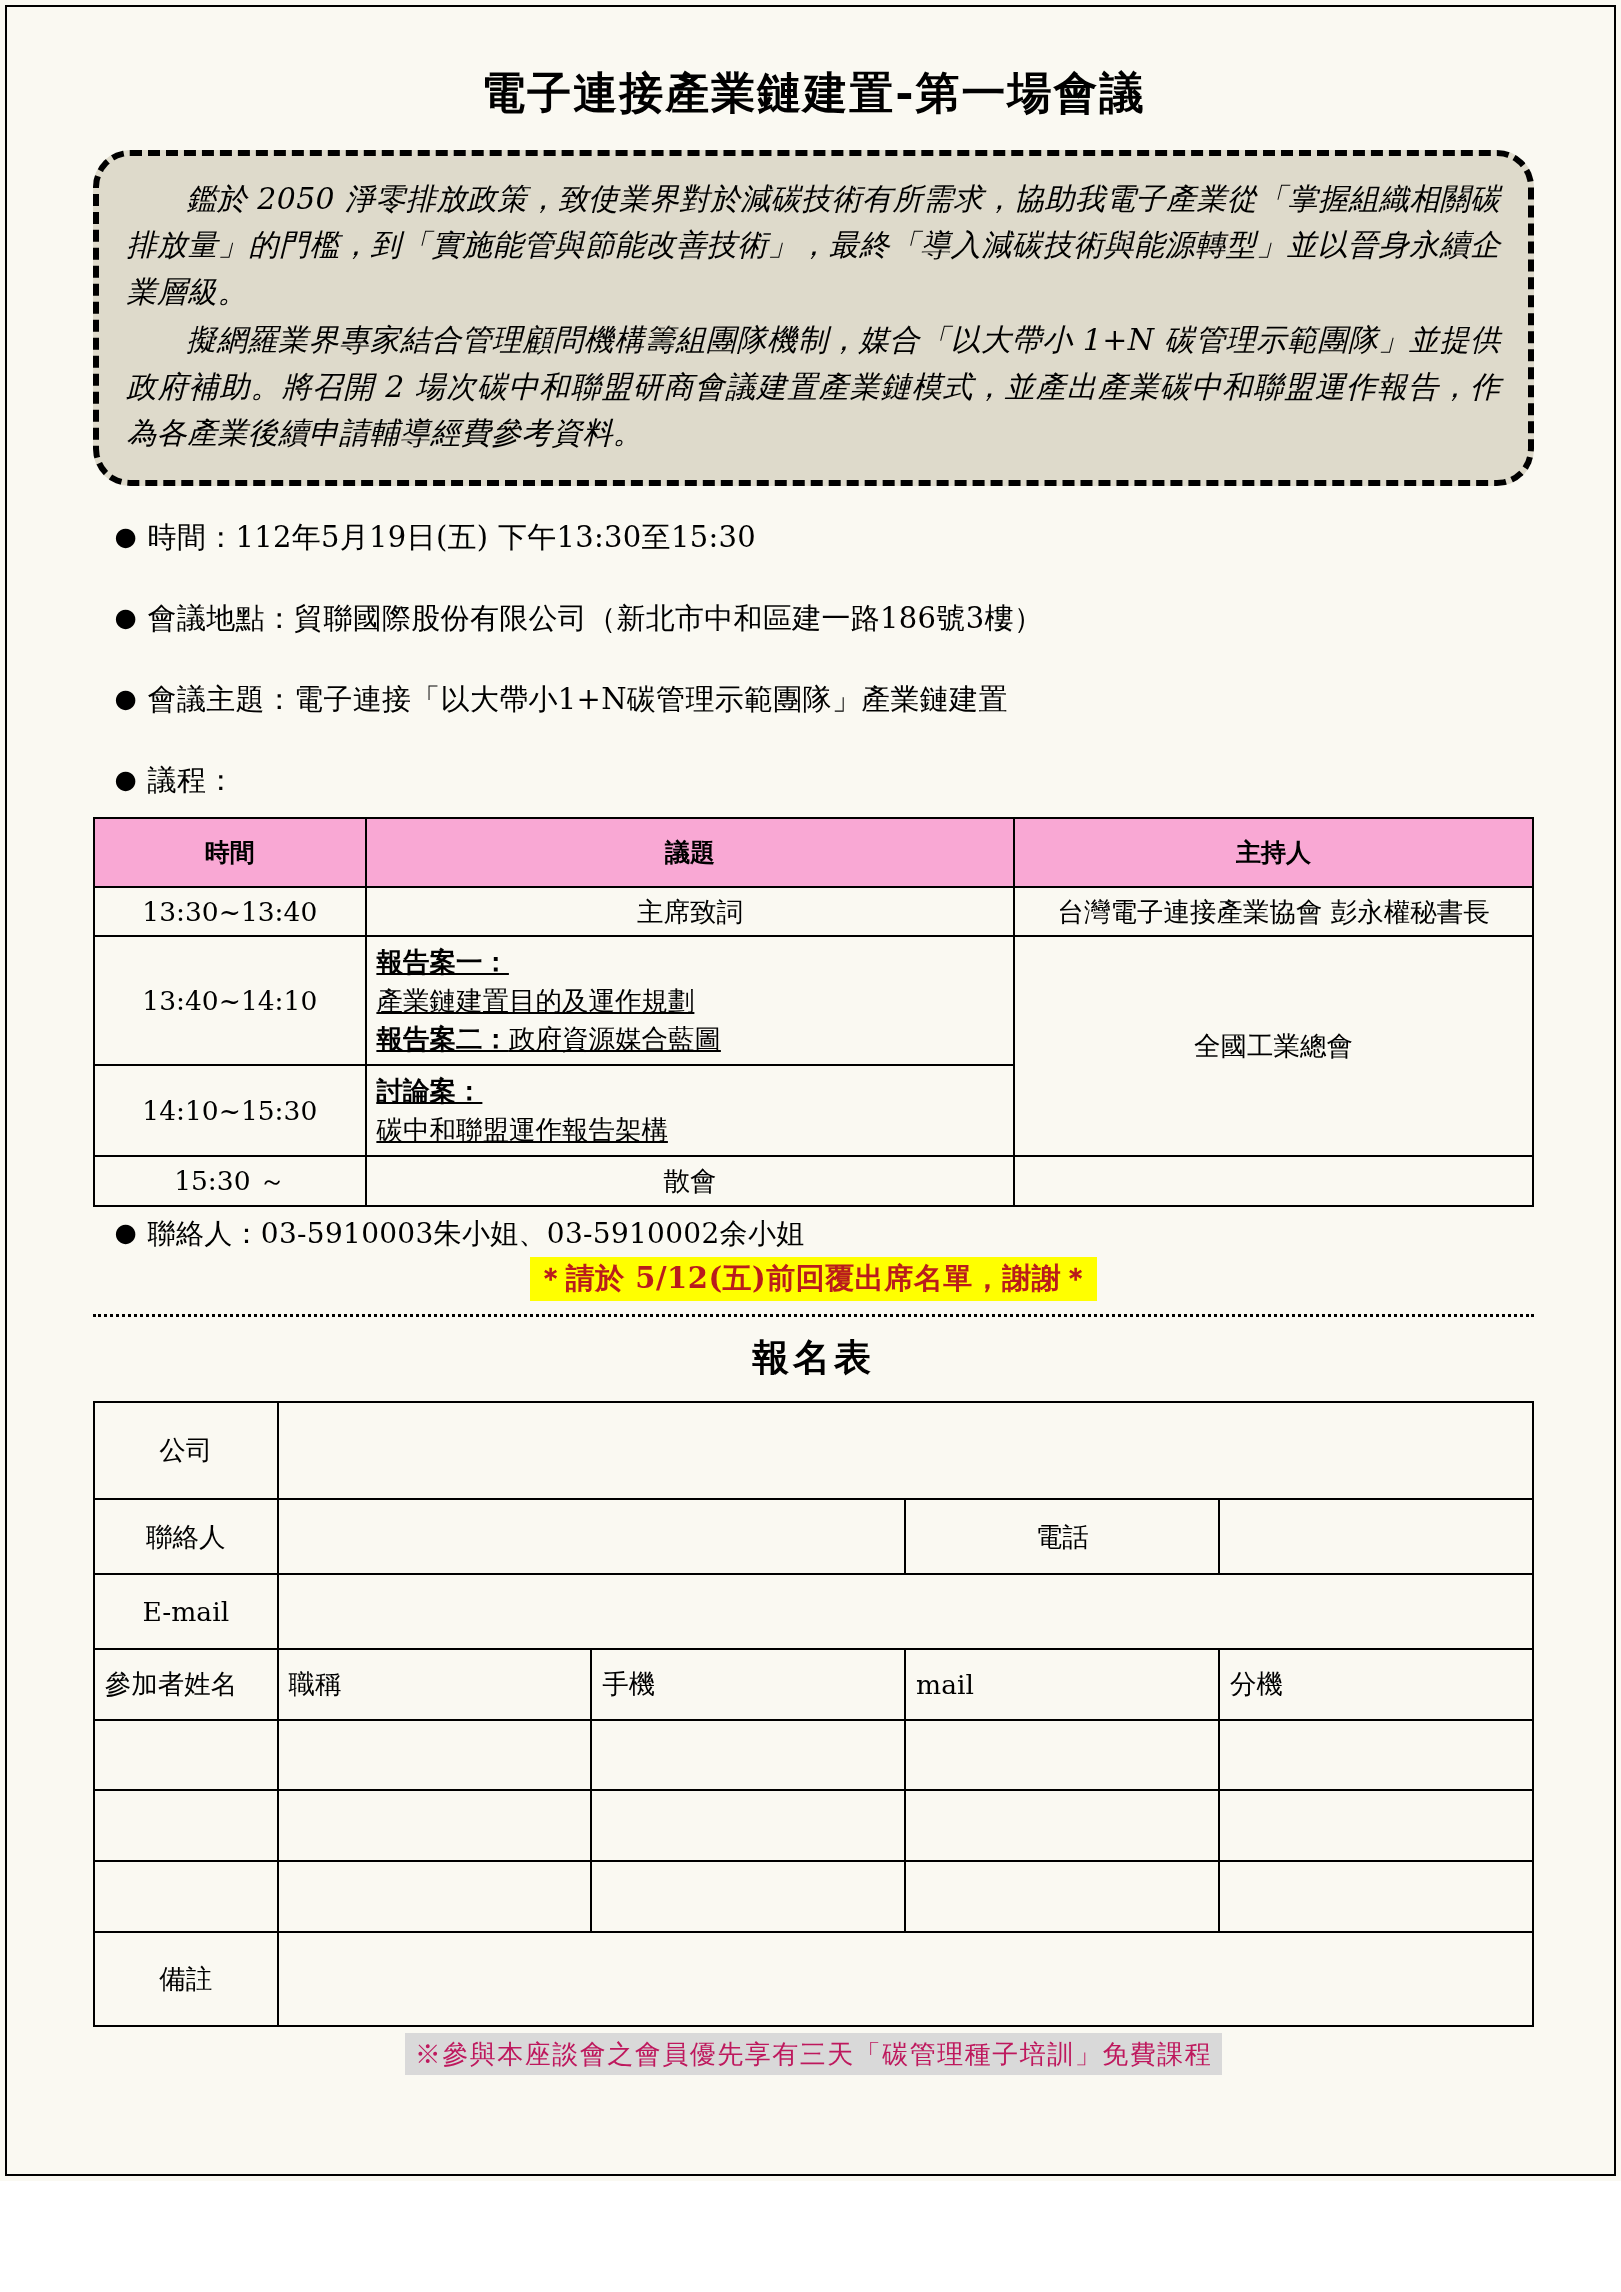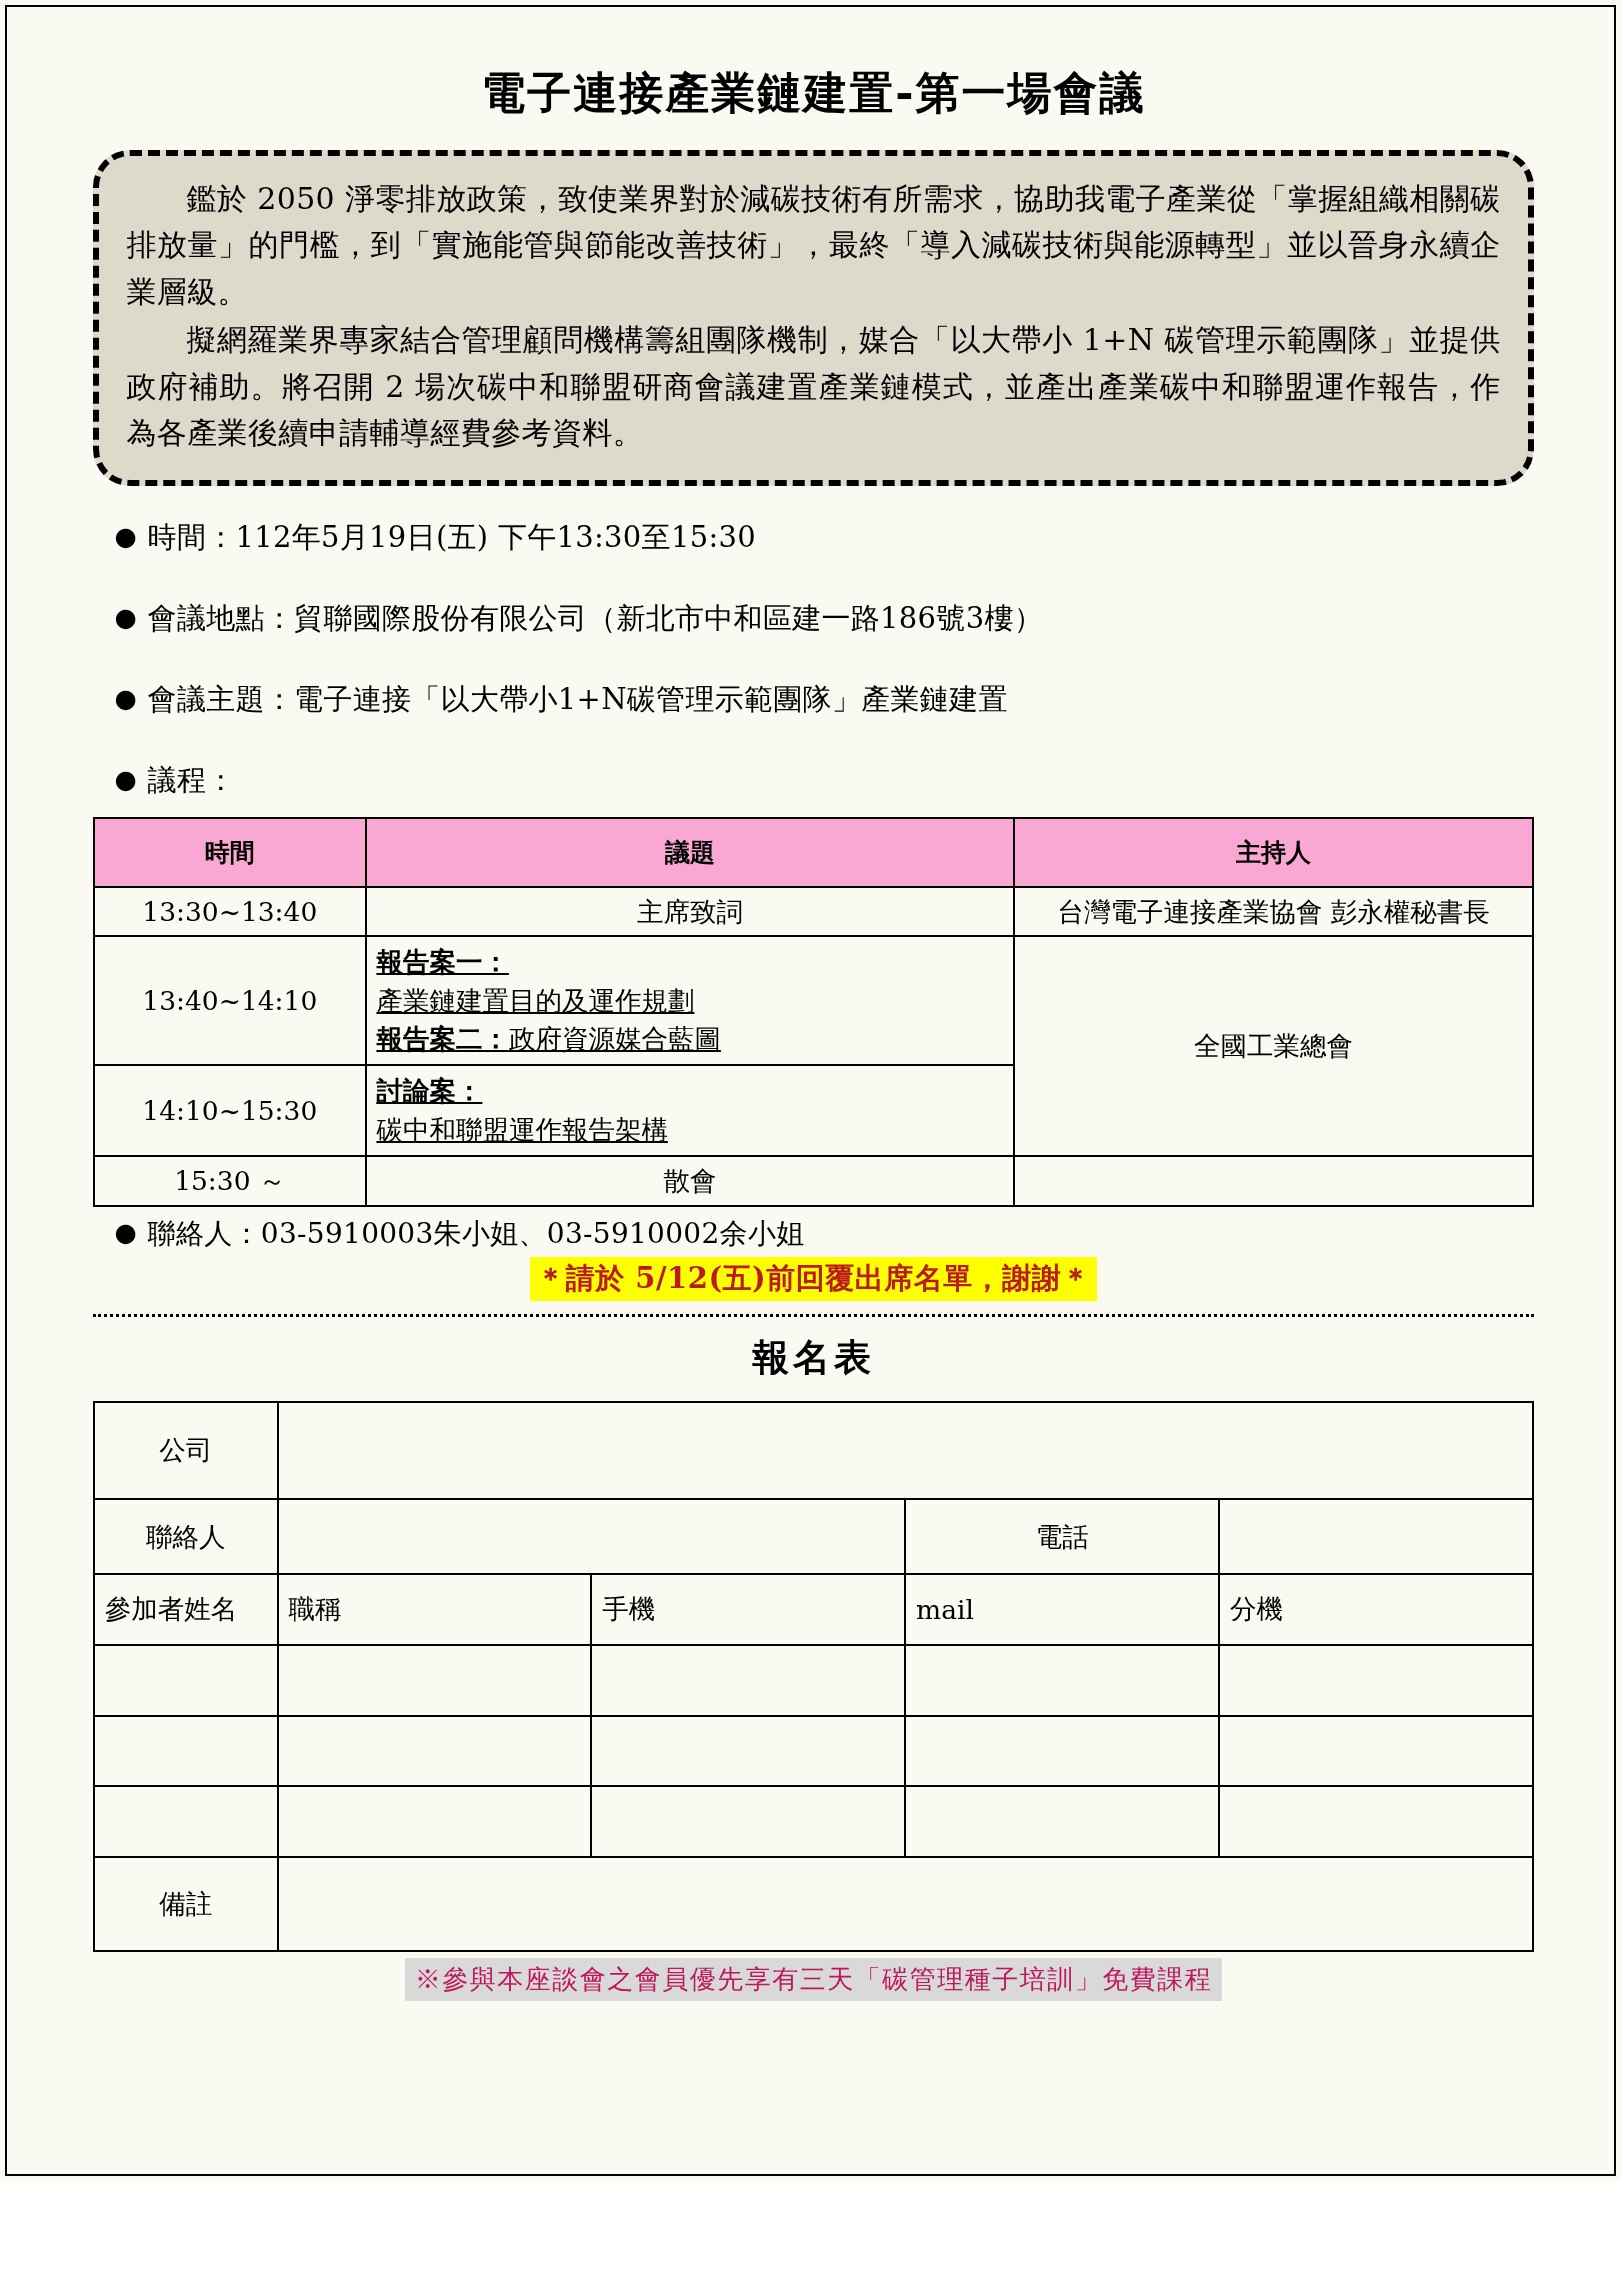--- a/index.html
+++ b/index.html
@@ -43,20 +43,21 @@
   }
 
   
   .intro-box {
     margin-top: 33px;
     background: #dedacb;
     border: 6.9px dashed #000;
     border-radius: 37px;
     padding: 19.6px 27.4px 23.5px 27.4px;
     box-sizing: border-box;
+    font-style: italic;
   }
   .intro-p {
     font-size: 30px;
     line-height: 1.55;
     text-align: justify;
     text-indent: 2em;
     margin: 0;
     letter-spacing: 0.4px;
   }
   .intro-p + .intro-p { margin-top: 2px; }
@@ -264,20 +265,24 @@
         <tr>
           <td class="lab">公司</td>
           <td class="blank" colspan="4" style="height:84px;"></td>
         </tr>
         <tr>
           <td class="lab">聯絡人</td>
           <td class="blank" colspan="2"></td>
           <td class="lab" style="width:176px;">電話</td>
           <td class="blank"></td>
         </tr>
+        <tr>
+          <td class="lab">E-mail</td>
+          <td class="blank" colspan="4"></td>
+        </tr>
         <tr class="people-head">
           <td>參加者姓名</td>
           <td style="width:260px;">職稱</td>
           <td style="width:279px;">手機</td>
           <td style="width:456px;">mail</td>
           <td>分機</td>
         </tr>
         <tr class="person-row">
           <td></td>
           <td></td>

